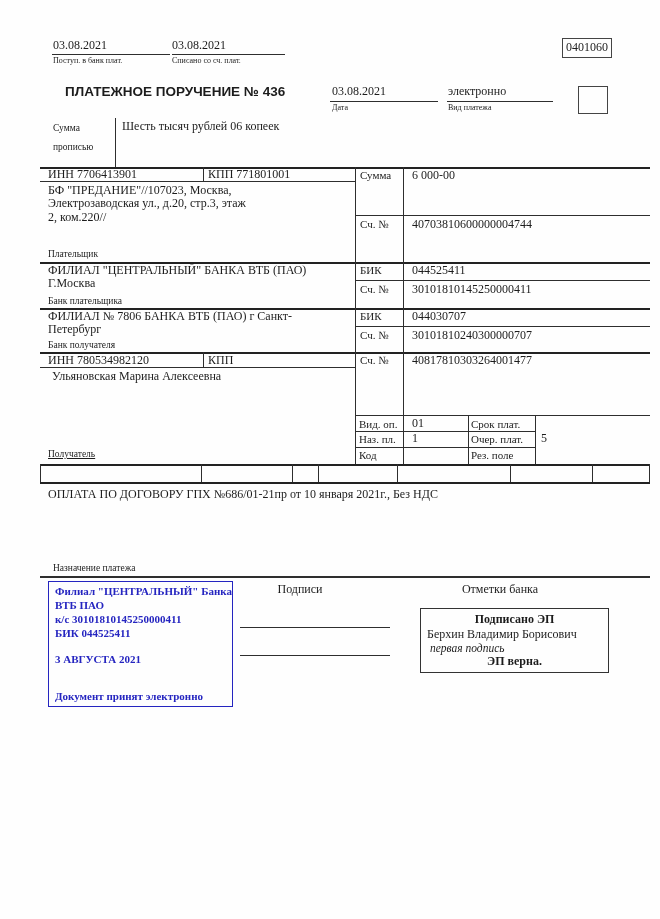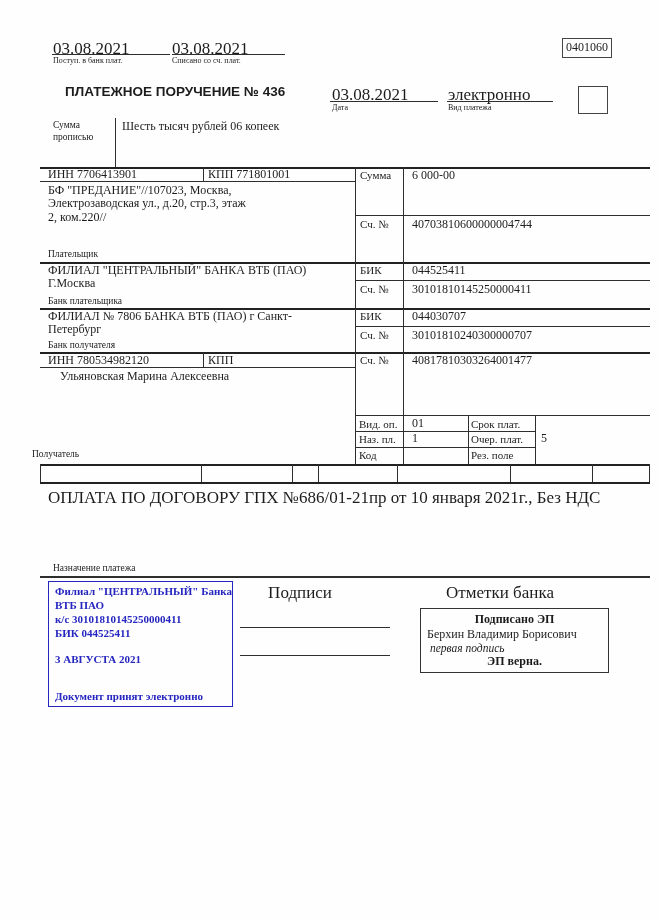--- a/index.html
+++ b/index.html
@@ -6,21 +6,21 @@
   #page {
     position:relative; width:660px; height:919px; background:#fefefe;
     font-family:"Liberation Serif", serif; color:#1c1c1c; overflow:hidden;
   }
   .abs { position:absolute; white-space:nowrap; line-height:1.12; }
   .hl { position:absolute; height:1px; background:#2e2e2e; }
   .hl.thick { height:2px; background:#222; }
   .hl.med { height:1.5px; }
   .vl { position:absolute; width:1px; background:#2e2e2e; }
   .val { font-size:12px; }
-  .big { font-size:17px; }
+  .big { font-size:12px; }
   .cl { font-size:11px; }
   .small { font-size:8px; color:#222; }
   .mlabel { font-size:9.5px; }
   .title { font-family:"Liberation Sans", sans-serif; font-weight:bold; font-size:13.5px; }
   .box { position:absolute; border:1px solid #444; box-sizing:border-box; }
   .wrap { white-space:normal; }
   .blue-stamp {
     position:absolute; left:48px; top:581px; width:185px; height:126px;
     border:1.5px solid #2525c0; box-sizing:border-box; color:#2525c0;
     font-weight:bold; font-size:11px;
@@ -56,21 +56,21 @@
   <div class="abs big" style="left:332px; top:85px;">03.08.2021</div>
   <div class="hl" style="left:330px; top:101px; width:108px;"></div>
   <div class="abs small" style="left:332px; top:104px;">Дата</div>
 
   <div class="abs big" style="left:448px; top:85px;">электронно</div>
   <div class="hl" style="left:447px; top:101px; width:106px;"></div>
   <div class="abs small" style="left:448px; top:104px;">Вид платежа</div>
 
   <div class="box" style="left:578px; top:86px; width:30px; height:28px; border-width:1.5px;"></div>
 
-  <div class="abs mlabel wrap" style="left:53px; top:119px; width:58px; line-height:12px;">Сумма прописью</div>
+  <div class="abs mlabel wrap" style="left:53px; top:119px; width:58px; line-height:19px;">Сумма прописью</div>
   <div class="vl" style="left:115px; top:118px; height:49px;"></div>
   <div class="abs val" style="left:122px; top:120px;">Шесть тысяч рублей 06 копеек</div>
 
   <div class="hl thick" style="left:40px; top:167px; width:610px;"></div>
   <div class="hl" style="left:40px; top:181px; width:315px;"></div>
   <div class="hl" style="left:355px; top:215px; width:295px;"></div>
   <div class="hl thick" style="left:40px; top:262px; width:610px;"></div>
   <div class="hl" style="left:355px; top:280px; width:295px;"></div>
   <div class="hl thick" style="left:40px; top:308px; width:610px;"></div>
   <div class="hl" style="left:355px; top:326px; width:295px;"></div>
@@ -108,22 +108,22 @@
   <div class="abs val" style="left:48px; top:264px;">ФИЛИАЛ "ЦЕНТРАЛЬНЫЙ" БАНКА ВТБ (ПАО)</div>
   <div class="abs val" style="left:48px; top:277px;">Г.Москва</div>
   <div class="abs mlabel" style="left:48px; top:296px;">Банк плательщика</div>
 
   <div class="abs val" style="left:48px; top:310px;">ФИЛИАЛ № 7806 БАНКА ВТБ (ПАО) г Санкт-</div>
   <div class="abs val" style="left:48px; top:323px;">Петербург</div>
   <div class="abs mlabel" style="left:48px; top:340px;">Банк получателя</div>
 
   <div class="abs val" style="left:48px; top:354px;">ИНН 780534982120</div>
   <div class="abs val" style="left:208px; top:354px;">КПП</div>
-  <div class="abs val" style="left:60px; top:370px;">Ульяновская Марина Алексеевна</div>
-  <div class="abs mlabel" style="left:32px; top:449px;">Получатель</div>
+  <div class="abs val" style="left:52px; top:370px;">Ульяновская Марина Алексеевна</div>
+  <div class="abs mlabel" style="left:48px; top:449px;text-decoration:underline;">Получатель</div>
 
   <div class="abs cl" style="left:360px; top:169px;">Сумма</div>
   <div class="abs val" style="left:412px; top:169px;">6 000-00</div>
 
   <div class="abs cl" style="left:360px; top:218px;">Сч. №</div>
   <div class="abs val" style="left:412px; top:218px;">40703810600000004744</div>
 
   <div class="abs cl" style="left:360px; top:264px;">БИК</div>
   <div class="abs val" style="left:412px; top:264px;">044525411</div>
   <div class="abs cl" style="left:360px; top:283px;">Сч. №</div>

